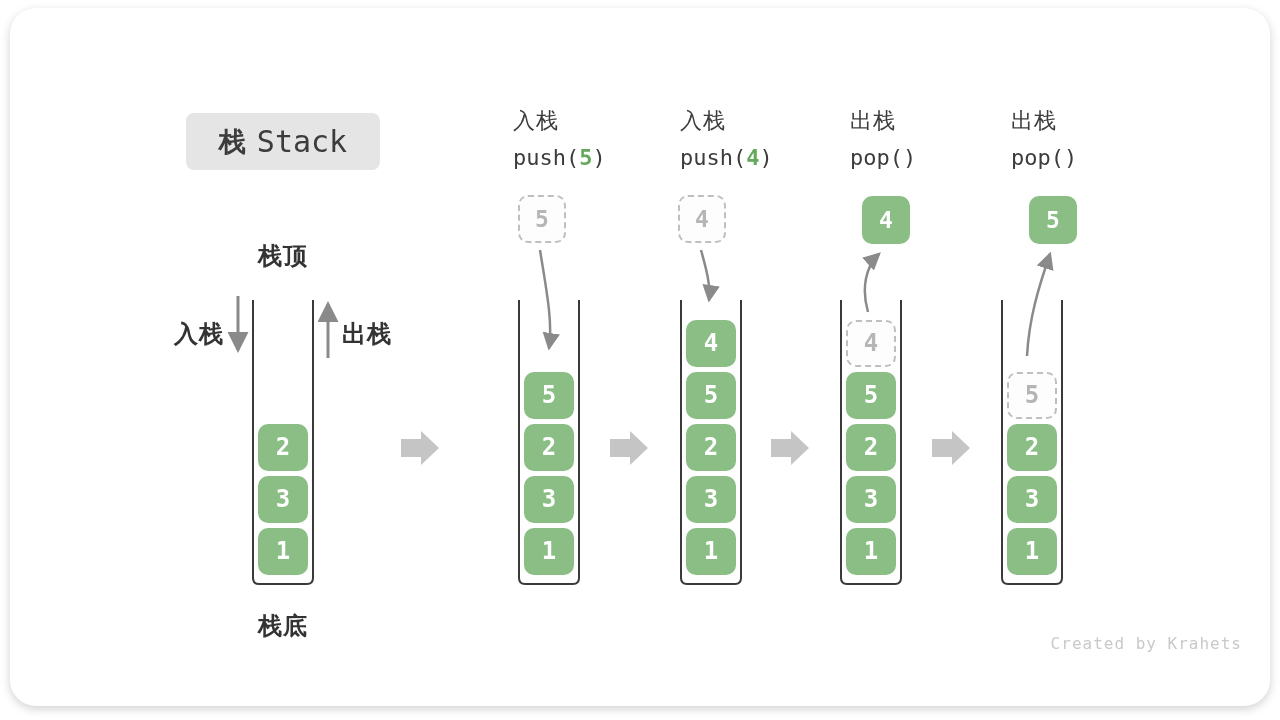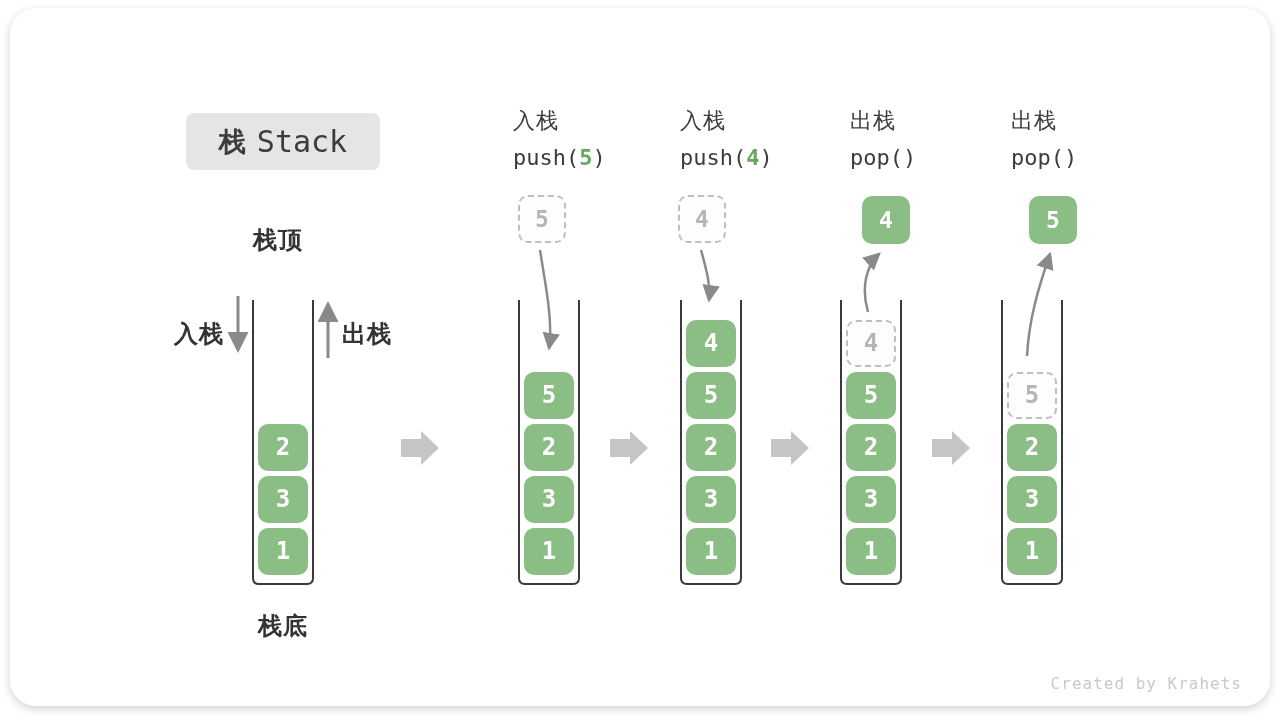--- a/index.html
+++ b/index.html
@@ -30,21 +30,21 @@
   .item.dashed-item{background:#FDFDFD;border:2px dashed #BFBFBF;color:#B5B5B5;
         box-sizing:border-box;line-height:43px;}
 
   .float{position:absolute;width:48px;height:48px;border-radius:10px;
          text-align:center;font-family:"DejaVu Sans Mono",monospace;
          font-size:23px;font-weight:600;}
   .float.dashed{background:#FDFDFD;border:2px dashed #BFBFBF;color:#B5B5B5;
          box-sizing:border-box;line-height:44px;}
   .float.solid{background:#8ABE85;color:#ffffff;line-height:48px;}
 
-  .watermark{position:absolute;right:38px;top:674px;color:#C9C9C9;
+  .watermark{position:absolute;right:38px;top:634px;color:#C9C9C9;
              font-family:"DejaVu Sans Mono",monospace;font-size:16px;
              letter-spacing:1px;}
 </style>
 </head>
 <body>
 
 <div class="canvas">
   <div class="card"></div>
 
   <svg class="overlay" width="1280" height="720" viewBox="0 0 1280 720">
@@ -102,21 +102,21 @@
   <div class="op" style="left:1011px;">
     <div class="op-title">出栈</div>
     <div class="op-code"><span>pop(</span><span class="green"></span><span>)</span></div>
   </div>
 
   <div class="float dashed" style="left:518px;top:195px;">5</div>
   <div class="float dashed" style="left:678px;top:195px;">4</div>
   <div class="float solid" style="left:862px;top:196px;">4</div>
   <div class="float solid" style="left:1029px;top:196px;">5</div>
 
-  <div class="cjk-label" style="left:253px;top:224px;width:60px;">栈顶</div>
+  <div class="cjk-label" style="left:253px;top:240px;width:60px;text-align:center;">栈顶</div>
   <div class="cjk-label" style="left:253px;top:610px;width:60px;text-align:center;">栈底</div>
   <div class="cjk-label" style="left:168px;top:318px;width:56px;text-align:right;">入栈</div>
   <div class="cjk-label" style="left:342px;top:318px;width:56px;text-align:left;">出栈</div>
 
   <div class="item" style="left:258px;top:424px;">2</div>
   <div class="item" style="left:258px;top:476px;">3</div>
   <div class="item" style="left:258px;top:528px;">1</div>
 
   <div class="item" style="left:524px;top:372px;">5</div>
   <div class="item" style="left:524px;top:424px;">2</div>

